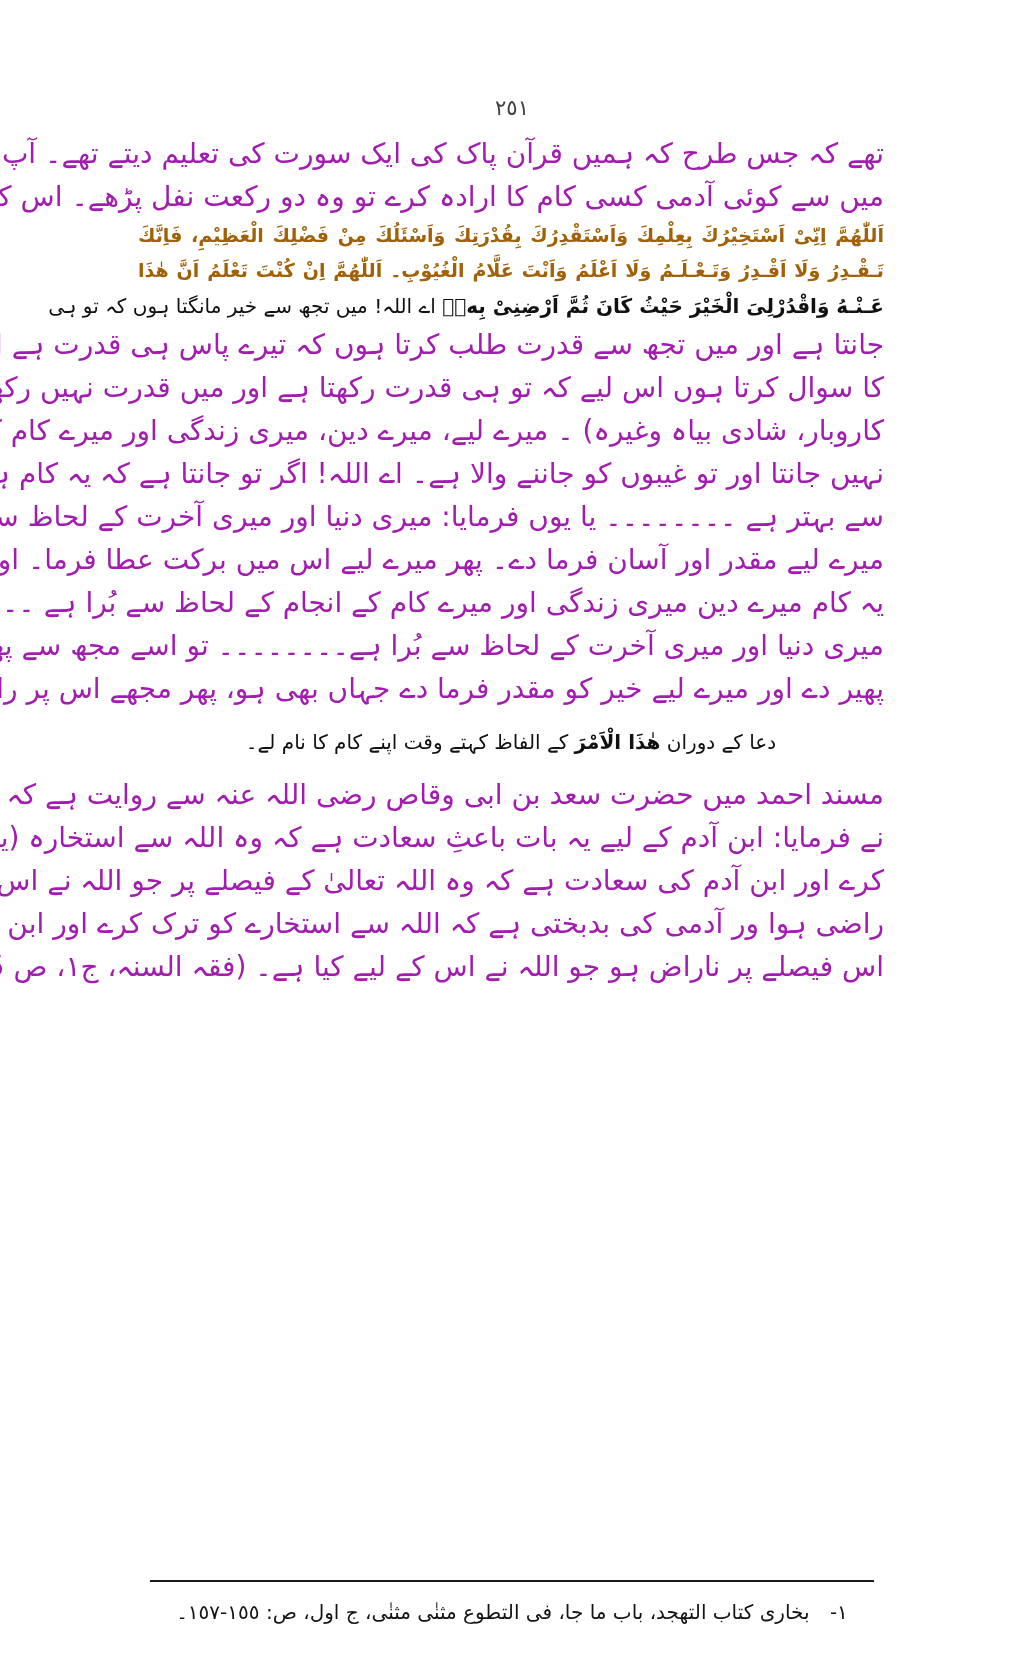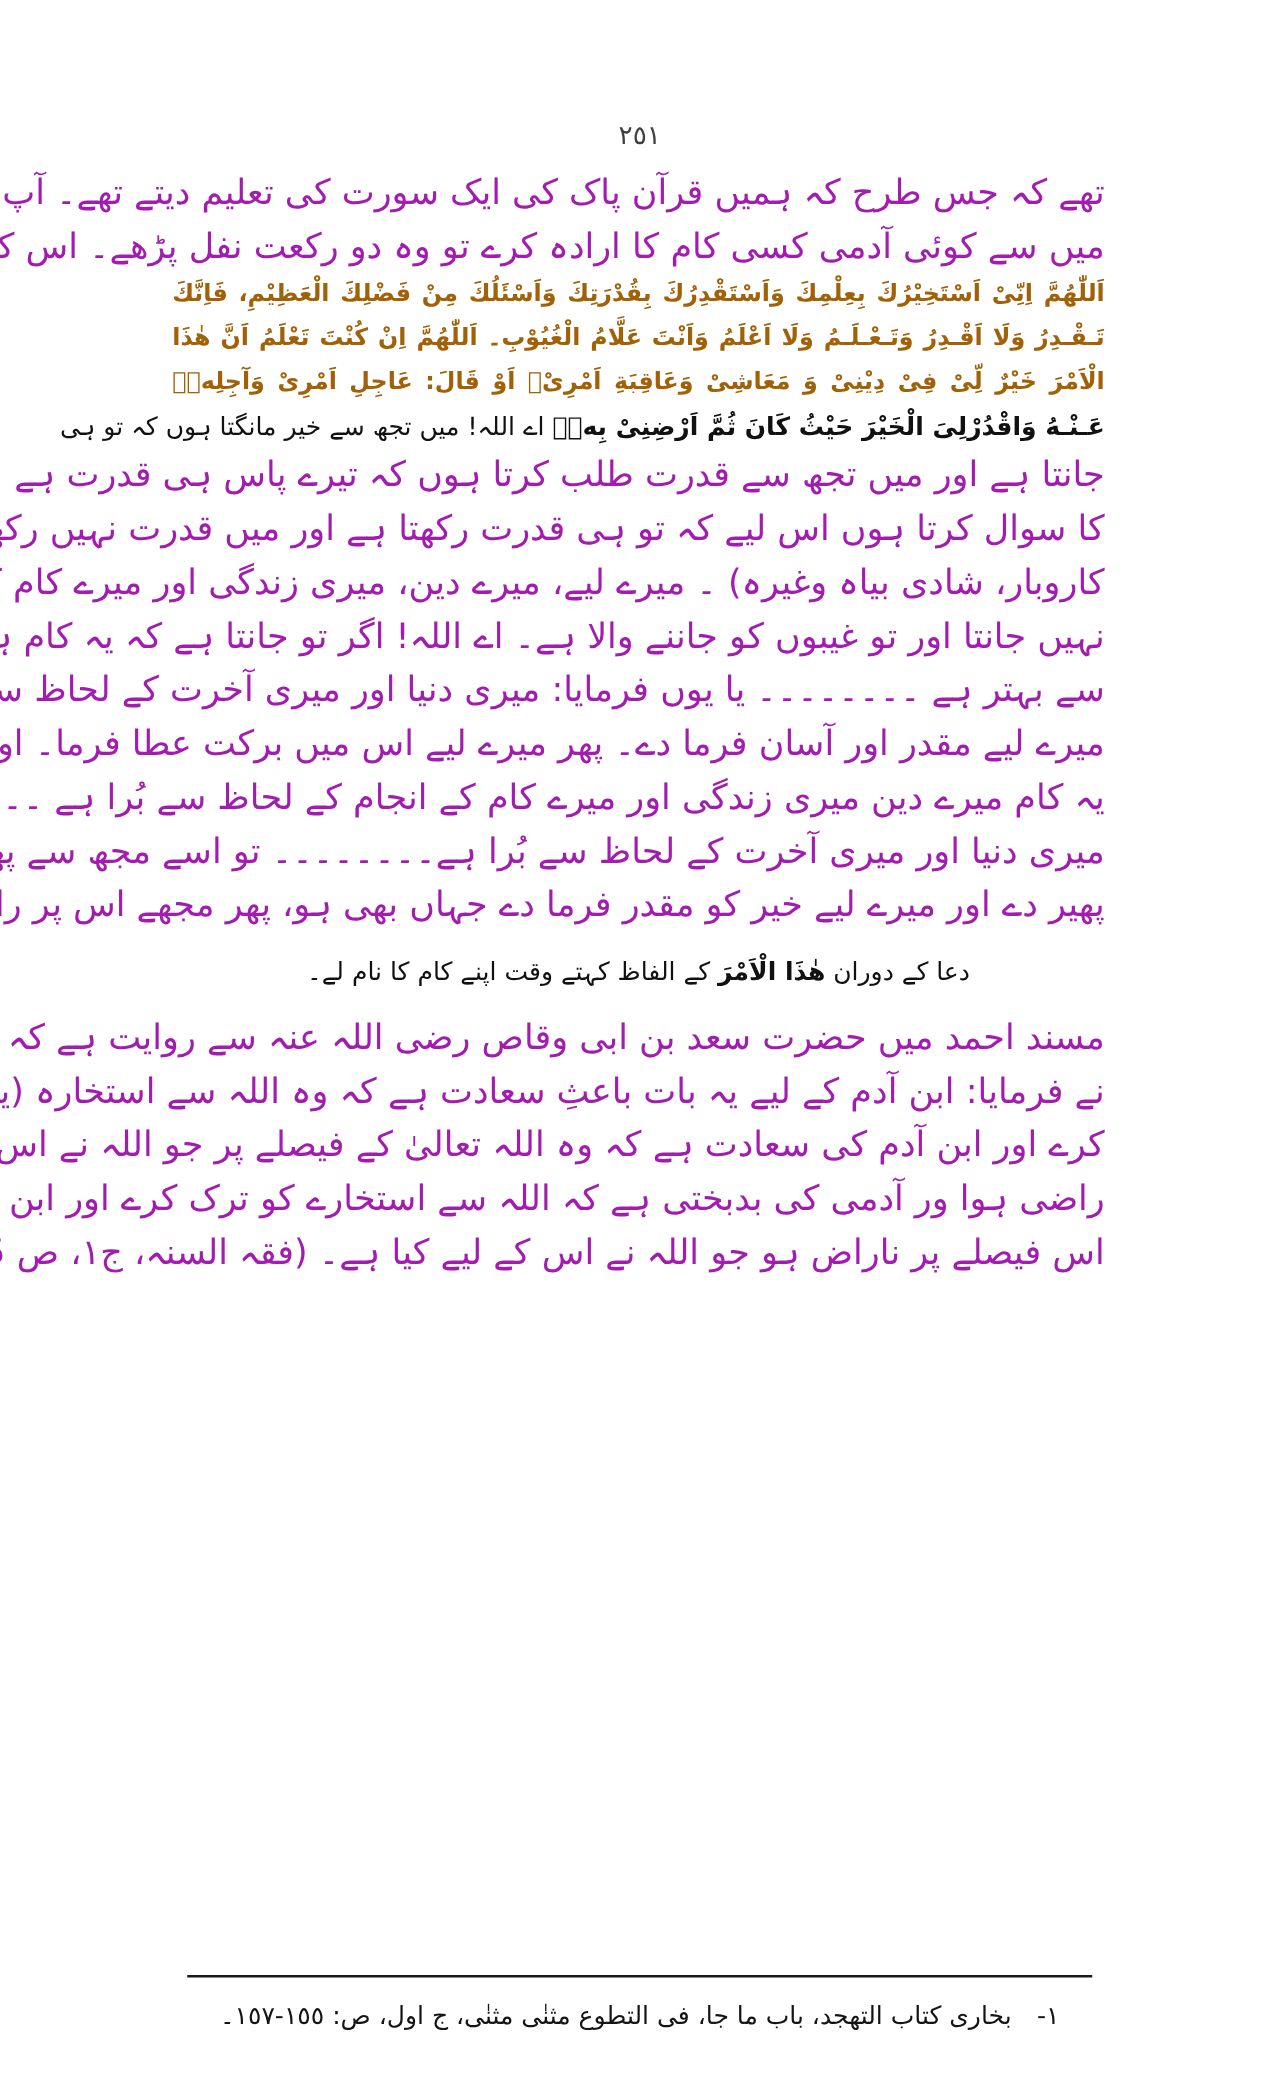--- a/index.html
+++ b/index.html
@@ -120,21 +120,20 @@
   <div class="page-number">٢٥١</div>
 
   <div class="content">
 
     <div class="urdu-line">تھے کہ جس طرح کہ ہمیں قرآن پاک کی ایک سورت کی تعلیم دیتے تھے۔ آپ فرماتے تھے کہ جب تم</div>
     <div class="urdu-line">میں سے کوئی آدمی کسی کام کا ارادہ کرے تو وہ دو رکعت نفل پڑھے۔ اس کے بعد یہ دعا پڑھے:</div>
 
     <div class="arabic-block">
       <div class="arabic-line">اَللّٰهُمَّ اِنِّىْ اَسْتَخِيْرُكَ بِعِلْمِكَ وَاَسْتَقْدِرُكَ بِقُدْرَتِكَ وَاَسْئَلُكَ مِنْ فَضْلِكَ الْعَظِيْمِ، فَاِنَّكَ</div>
       <div class="arabic-line">تَـقْـدِرُ وَلَا اَقْـدِرُ وَتَـعْـلَـمُ وَلَا اَعْلَمُ وَاَنْتَ عَلَّامُ الْغُيُوْبِ۔ اَللّٰهُمَّ اِنْ كُنْتَ تَعْلَمُ اَنَّ هٰذَا</div>
-      <div class="arabic-line">الْاَمْرَ خَيْرٌ لِّىْ فِىْ دِيْنِىْ وَ مَعَاشِىْ وَعَاقِبَةِ اَمْرِىْ۔ اَوْ قَالَ: عَاجِلِ اَمْرِىْ وَآجِلِهٖ۔</div>
       <div class="mixed-line">
         <span class="ar">عَـنْـهُ وَاقْدُرْلِىَ الْخَيْرَ حَيْثُ كَانَ ثُمَّ اَرْضِنِىْ بِهٖ۔</span>
         <span>اے اللہ! میں تجھ سے خیر مانگتا ہوں کہ تو ہی</span>
       </div>
     </div>
 
     <div class="urdu-line">جانتا ہے اور میں تجھ سے قدرت طلب کرتا ہوں کہ تیرے پاس ہی قدرت ہے اور میں تیرے عظیم فضل</div>
     <div class="urdu-line">کا سوال کرتا ہوں اس لیے کہ تو ہی قدرت رکھتا ہے اور میں قدرت نہیں رکھتا۔ اور تو جانتا ہے اور میں</div>
     <div class="urdu-line">کاروبار، شادی بیاہ وغیرہ) ۔ میرے لیے، میرے دین، میری زندگی اور میرے کام کے انجام کے لحاظ</div>
     <div class="urdu-line">نہیں جانتا اور تو غیبوں کو جاننے والا ہے۔ اے اللہ! اگر تو جانتا ہے کہ یہ کام ہے۔ (یہاں کام کا نام لے مثلاً</div>

